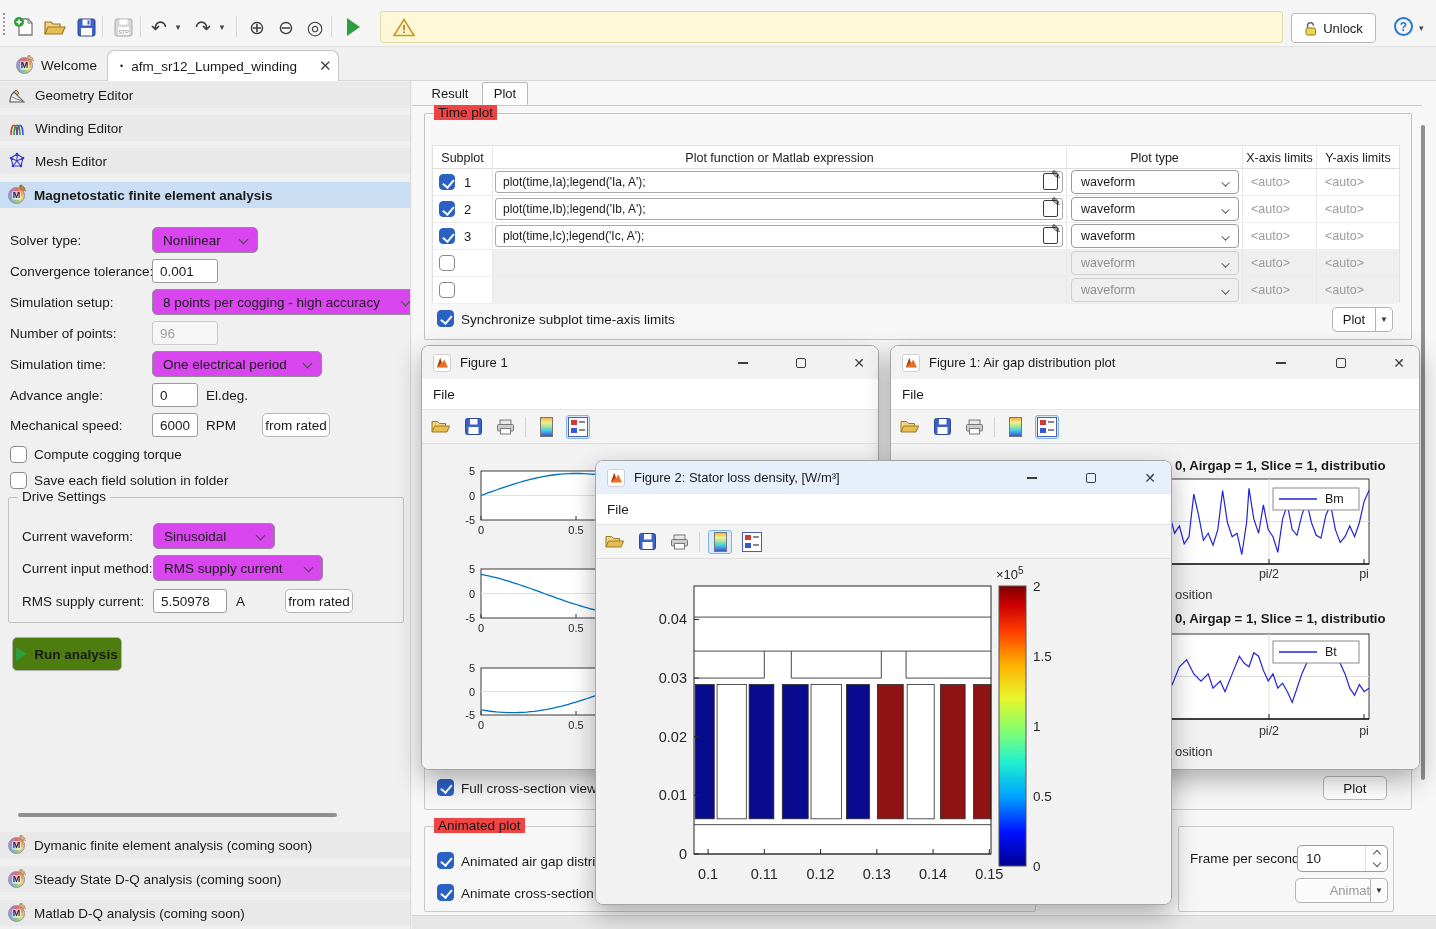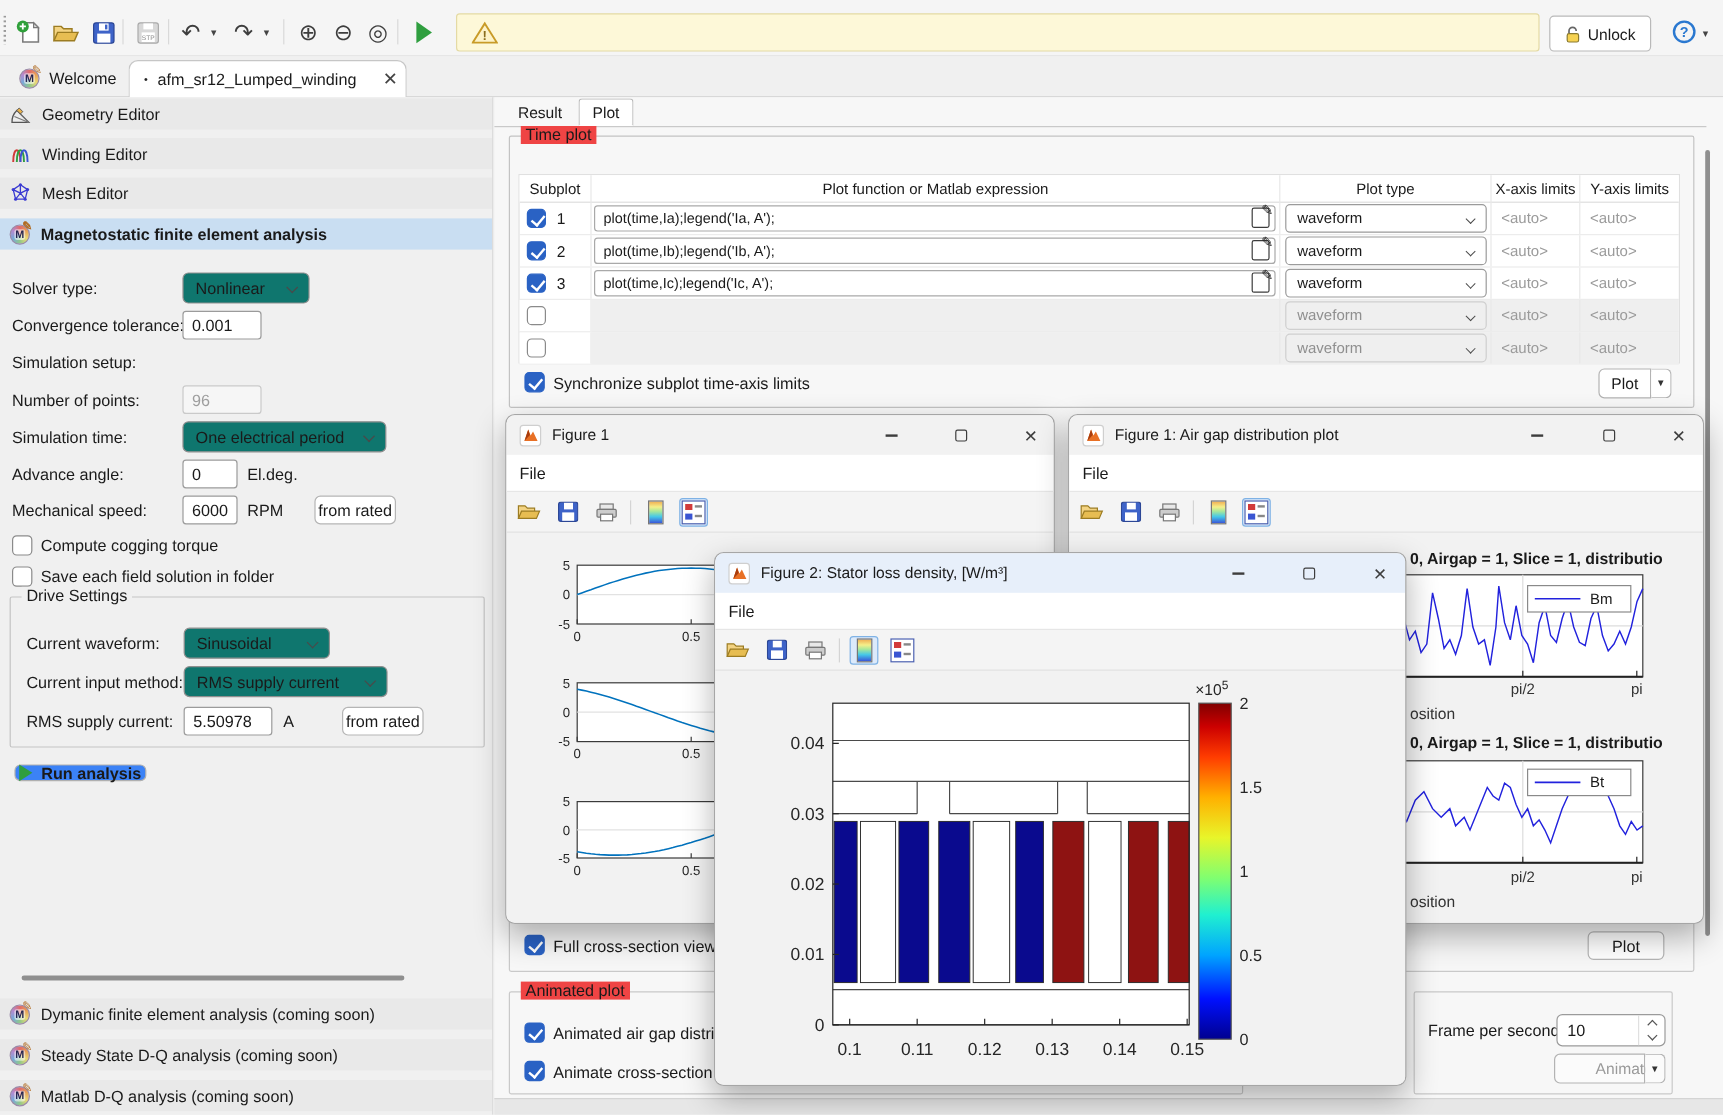--- a/index.html
+++ b/index.html
@@ -33,36 +33,36 @@
   .tab.activetab { background:#fff; border:1px solid #c6c6c6; border-bottom:none; border-radius:8px 8px 0 0; }
   .closex { font-size:15px; color:#444; margin-left:14px; }
   .dirty { font-size:9px; color:#222; }
 
   
   .lpanel { position:absolute; left:0; top:81px; width:411px; height:848px; background:#f0f0f0; border-right:1px solid #dcdcdc; overflow:hidden; }
   .srow { position:absolute; left:0; width:411px; height:26px; background:#e9e9e9; display:flex; align-items:center; gap:9px; padding-left:8px; font-size:13.5px; }
   .srow.active { background:#c9def2; font-weight:bold; }
   .flabel { position:absolute; left:10px; font-size:13.5px; white-space:nowrap; }
   .flabel2 { position:absolute; left:22px; font-size:13.5px; white-space:nowrap; }
-  .dd { position:absolute; background:#0f766e; border:1px solid #8f8f8f; border-radius:5px; height:26px; display:flex; align-items:center;
+  .dd { position:absolute; background:#d946ef; border:1px solid #8f8f8f; border-radius:5px; height:26px; display:flex; align-items:center;
         padding:0 26px 0 10px; font-size:13.5px; white-space:nowrap; }
   .dd .chev { position:absolute; right:10px; top:8px; }
   .chev { width:7px; height:7px; border-left:1.6px solid #4a4a4a; border-bottom:1.6px solid #4a4a4a; transform:rotate(-45deg); display:inline-block; }
   .inp { position:absolute; background:#fff; border:1px solid #9b9b9b; border-radius:3px; height:24px; display:flex; align-items:center; padding:0 7px; font-size:13.5px; }
   .inp.disabled { background:#f6f6f6; color:#9e9e9e; border-color:#cacaca; }
   .btn { position:absolute; background:#fff; border:1px solid #b5b5b5; border-radius:5px; display:flex; align-items:center; justify-content:center; font-size:13.5px; }
   .unit { position:absolute; font-size:13.5px; }
   .cb { position:absolute; width:17px; height:17px; border:1px solid #8a8a8a; border-radius:4px; background:#fff; }
   .cb.checked { background:#2a62c4; border-color:#2a62c4; }
   .cb.checked::after { content:""; position:absolute; left:5px; top:1.5px; width:4.5px; height:9px;
     border-right:2px solid #fff; border-bottom:2px solid #fff; transform:rotate(40deg); }
   .cblabel { position:absolute; font-size:13.5px; white-space:nowrap; }
   .groupbox { position:absolute; border:1px solid #c3c3c3; border-radius:2px; }
   .legendlbl { position:absolute; top:-9px; left:9px; padding:0 4px; font-size:13.5px; background:#f0f0f0; white-space:nowrap; }
-  .runbtn { position:absolute; left:12px; width:110px; height:14px; background:#3b82f6; border:1px solid #b0b0b0; border-radius:5px;
+  .runbtn { position:absolute; left:12px; width:110px; height:34px; background:#4d7c0f; border:1px solid #b0b0b0; border-radius:5px;
     display:flex; align-items:center; justify-content:center; gap:7px; font-weight:bold; font-size:13.5px; }
   .tri-green { width:0; height:0; border-left:11px solid #2f9e3f; border-top:7px solid transparent; border-bottom:7px solid transparent; }
   .hscroll { position:absolute; left:18px; top:732px; width:319px; height:4px; background:#8f8f8f; border-radius:2px; }
 
   
   .rpanel { position:absolute; left:412px; top:81px; width:1024px; height:834px; background:#f7f7f7; }
   .rlegend { background:#ef4444; }
   .rtab { position:absolute; top:1px; height:23px; display:flex; align-items:center; justify-content:center; font-size:13px; }
   .rtab.activetab { background:#fff; border:1px solid #b8b8b8; border-bottom:1px solid #fff; border-radius:3px 3px 0 0; z-index:2; }
   .tabline { position:absolute; left:0; top:24px; width:1010px; height:1px; background:#c9c9c9; }
@@ -255,20 +255,24 @@
     <span>Nonlinear</span>
       <span class="chev"></span>
   </div>
 
   <span class="flabel" style="top:183px">Convergence tolerance:</span>
   <div class="inp" style="left:152px;top:178px;width:66px">
     <span>0.001</span>
   </div>
 
   <span class="flabel" style="top:214px">Simulation setup:</span>
+  <div class="dd" style="left:152px;top:208px;width:268px">
+    <span>8 points per cogging - high accuracy</span>
+      <span class="chev"></span>
+  </div>
 
   <span class="flabel" style="top:245px">Number of points:</span>
   <div class="inp disabled" style="left:152px;top:240px;width:66px">
     <span>96</span>
   </div>
 
   <span class="flabel" style="top:276px">Simulation time:</span>
   <div class="dd" style="left:152px;top:270px;width:170px">
     <span>One electrical period</span>
       <span class="chev"></span>

